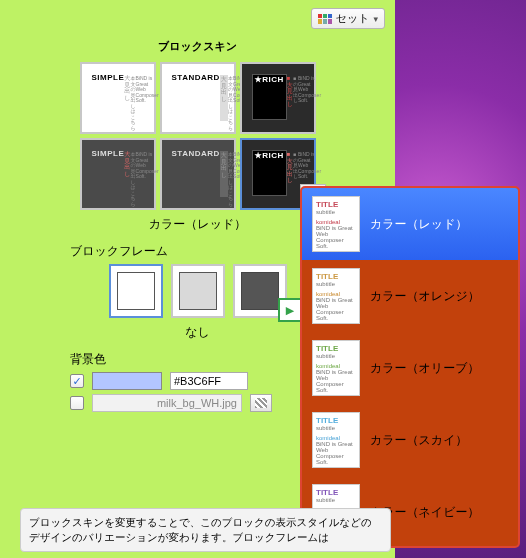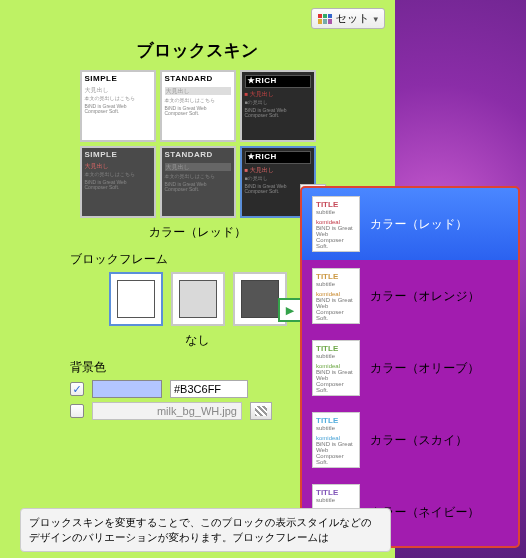--- a/index.html
+++ b/index.html
@@ -9,23 +9,23 @@
   .set-btn { display: inline-flex; align-items: center; gap: 4px; background: linear-gradient(#fcfcfc,#ececec); border: 1px solid #b5b5b5; border-radius: 3px; padding: 2px 6px; font-size: 11px; }
   .set-icon { width: 14px; height: 10px; display: inline-block; }
   .set-grid { display: grid; grid-template-columns: repeat(3,1fr); grid-template-rows: repeat(2,1fr); gap: 1px; width:14px; height:10px;}
   .set-grid span{background:#d33;}
   .set-grid span:nth-child(2){background:#3a6;}
   .set-grid span:nth-child(3){background:#36c;}
   .set-grid span:nth-child(4){background:#da3;}
   .set-grid span:nth-child(5){background:#7aa;}
   .set-grid span:nth-child(6){background:#a5a;}
   .dropdown-ico{font-size:9px;color:#555;}
-  h2.section-title{ text-align:center; font-size:17px; font-weight:bold; margin:4px 0 8px;}
+  h2.section-title{ text-align:center; font-size:11px; font-weight:bold; margin:4px 0 8px;}
   .skins { display:flex; justify-content:center; gap:4px; flex-wrap:wrap; width: 260px; margin:0 auto;}
-  .skin-card { width:76px; height:72px; border:2px solid #c7c7c7; background:#fff; display:flex; flex-direction:column; font-size:6px; line-height:1.1; padding:3px; position:relative;}
+  .skin-card { width:76px; height:72px; border:2px solid #c7c7c7; background:#fff; display:flex; flex-direction:row; font-size:6px; line-height:1.1; padding:10px; position:relative;}
   .skin-card.dark{background:#4a4a4a;color:#dcdcdc;}
   .skin-card.rich{background:#2b2b2b;color:#ddd;}
   .skin-card.selected{border-color:#5b8fd9;}
   .skin-head{font-size:8px;font-weight:bold;margin-bottom:2px;letter-spacing:0.5px;}
   .skin-card.rich .skin-head{background:#000;color:#fff;padding:1px 2px;border:1px solid #555;}
   .skin-red{color:#b33;}
   .skin-sub{font-size:6px;color:#999;margin:1px 0;}
   .skin-body{font-size:5px;color:#888;margin-top:2px;}
   .skin-caption{ text-align:center; font-size:12px; margin:6px 0 10px;}
   .sub-label{ font-size:12px; margin:6px 0 4px 60px;}
@@ -41,21 +41,21 @@
   .swatch{ width:70px;height:18px;border:1px solid #888;background:#b3c6ff;}
   .hexfield{ width:78px;height:18px;border:1px solid #aaa;background:#fff;padding:1px 3px;font-size:11px;}
   .filebox{ width:150px;height:18px;border:1px solid #c0c0c0;background:#f2f2f2;display:flex;align-items:center;justify-content:flex-end;padding:0 4px;color:#888;font-size:11px;}
   .tile-btn{ width:22px;height:18px;border:1px solid #aaa;background:linear-gradient(#fff,#e4e4e4);display:flex;align-items:center;justify-content:center; position:relative;}
   .tile-btn::after{content:"";width:12px;height:10px;background:repeating-linear-gradient(45deg,#999 0 2px,#fff 2px 4px);}
   .config-btn{ display:block; width:220px; margin:4px 0 0 60px; height:22px; border:1px solid #b5b5b5; background:linear-gradient(#fcfcfc,#ececec); font-size:12px;}
   .footnote{ position:absolute; bottom:6px; left:20px; right:135px; border:1px solid #ccc; border-radius:4px; background:#f3f3f3; padding:6px 8px; font-size:10.5px; line-height:1.45;}
   
   .desktop-bg{ position:absolute; top:0; left:395px; width:131px; height:558px; background: radial-gradient(circle at 30% 40%, #c85bd0 0%, #8b2da8 40%, #5a1f7e 100%);}
   
-  .flyout{ position:absolute; top:186px; left:300px; width:220px; height:362px; background:#a21caf; border:2px solid #d43; border-radius:5px; overflow:hidden;}
+  .flyout{ position:absolute; top:186px; left:300px; width:220px; height:362px; background:#c2410c; border:2px solid #d43; border-radius:5px; overflow:hidden;}
   .fly-item{ display:flex; align-items:center; gap:10px; padding:6px 10px; height:72px;}
   .fly-item.selected{ background:linear-gradient(#4a87ff,#2b62f0); color:#fff;}
   .fly-thumb{ width:48px; height:56px; background:#fff; border:1px solid #ccc; display:flex; flex-direction:column; padding:3px; font-size:6px;}
   .fly-thumb .t-title{font-size:8px;font-weight:bold;}
   .fly-thumb .t-sub{font-size:6px;color:#777;}
   .fly-thumb .t-bar{height:2px;margin:2px 0;}
   .fly-label{ font-size:12px; font-weight:500;}
   .vscroll{ position:absolute; left:300px; top:184px; width:26px; height:30px; border:1px solid #bcbcbc; background:linear-gradient(#f4f4f4,#e2e2e2);}
 </style>
 </head>

